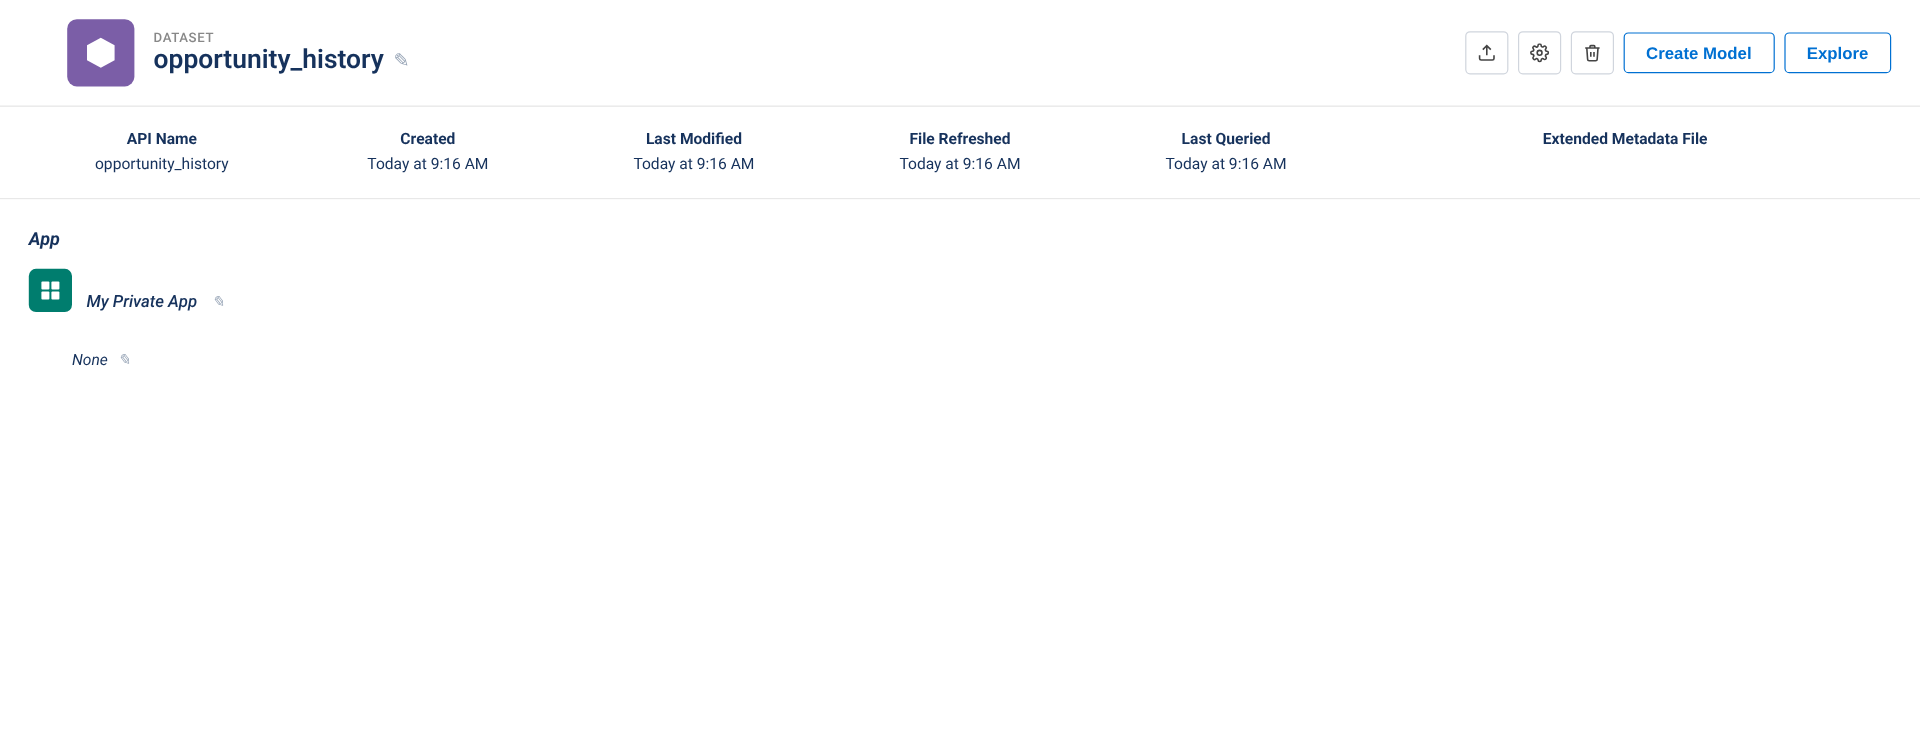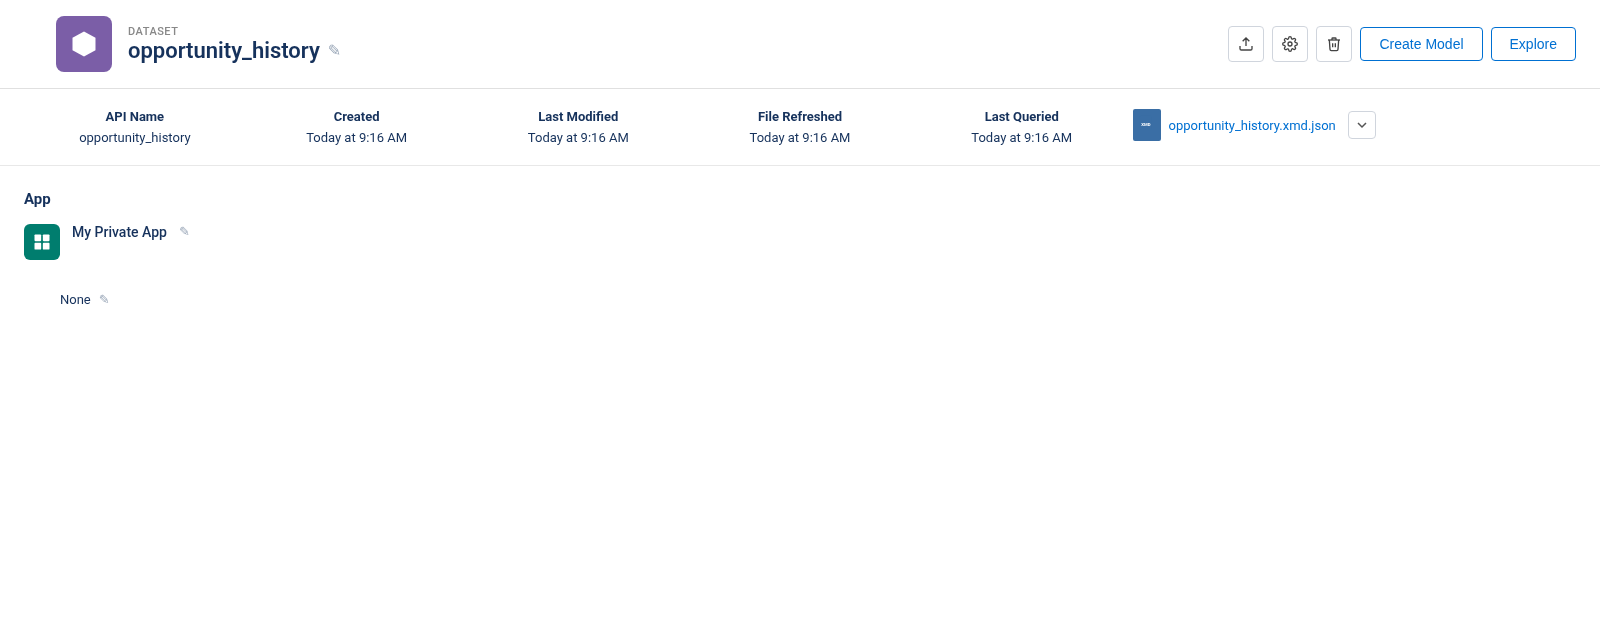--- a/index.html
+++ b/index.html
@@ -85,21 +85,21 @@
       cursor: pointer;
       color: #444;
     }
     .btn-primary {
       padding: 8px 18px;
       border: 1.5px solid #0070d2;
       border-radius: 4px;
       background: white;
       color: #0070d2;
       font-size: 14px;
-      font-weight: 400;
+      font-weight: 700;
       cursor: pointer;
     }
 
     
     .metadata-bar {
       display: flex;
       align-items: flex-start;
       gap: 0;
       padding: 20px 24px;
       border-bottom: 1px solid #e8e8e8;
@@ -155,33 +155,34 @@
       align-items: center;
       justify-content: center;
       cursor: pointer;
       color: #555;
       margin-left: 4px;
     }
 
     
     .content {
       padding: 24px 24px;
+      font-style: italic;
     }
     .section {
       margin-bottom: 32px;
     }
     .section-title {
       font-size: 15px;
       font-weight: 700;
       color: #16325c;
       margin-bottom: 16px;
     }
     .app-row {
       display: flex;
-      align-items: flex-start;
+      align-items: flex-end;
       gap: 12px;
     }
     .app-icon {
       width: 36px;
       height: 36px;
       background: #007d6e;
       border-radius: 6px;
       display: flex;
       align-items: center;
       justify-content: center;
@@ -275,34 +276,21 @@
     </div>
     <div class="meta-col">
       <div class="meta-label">File Refreshed</div>
       <div class="meta-value">Today at 9:16 AM</div>
     </div>
     <div class="meta-col">
       <div class="meta-label">Last Queried</div>
       <div class="meta-value">Today at 9:16 AM</div>
     </div>
     <div class="meta-col xmd-col">
-      <div class="xmd-file-row">
-        <div class="xmd-file-icon">
-          <svg width="18" height="20" viewBox="0 0 24 28" fill="white">
-            <rect x="2" y="1" width="16" height="20" rx="1" fill="#3a6ea5"></rect>
-            <text x="4" y="16" font-size="6" font-weight="bold" fill="white">XMD</text>
-          </svg>
-        </div>
-        <span class="xmd-filename">opportunity_history.xmd.json</span>
-        <button class="dropdown-btn" title="Download options">
-          <svg width="10" height="10" viewBox="0 0 10 10" fill="currentColor">
-            <path d="M1 3l4 4 4-4" stroke="currentColor" stroke-width="1.5" fill="none"></path>
-          </svg>
-        </button>
-      </div>
+      <div class="meta-label">Extended Metadata File</div>
     </div>
   </div>
 
   <div class="content">
 
     <div class="section">
       <div class="section-title">App</div>
       <div class="app-row">
         <div class="app-icon">
           <svg viewBox="0 0 24 24">

